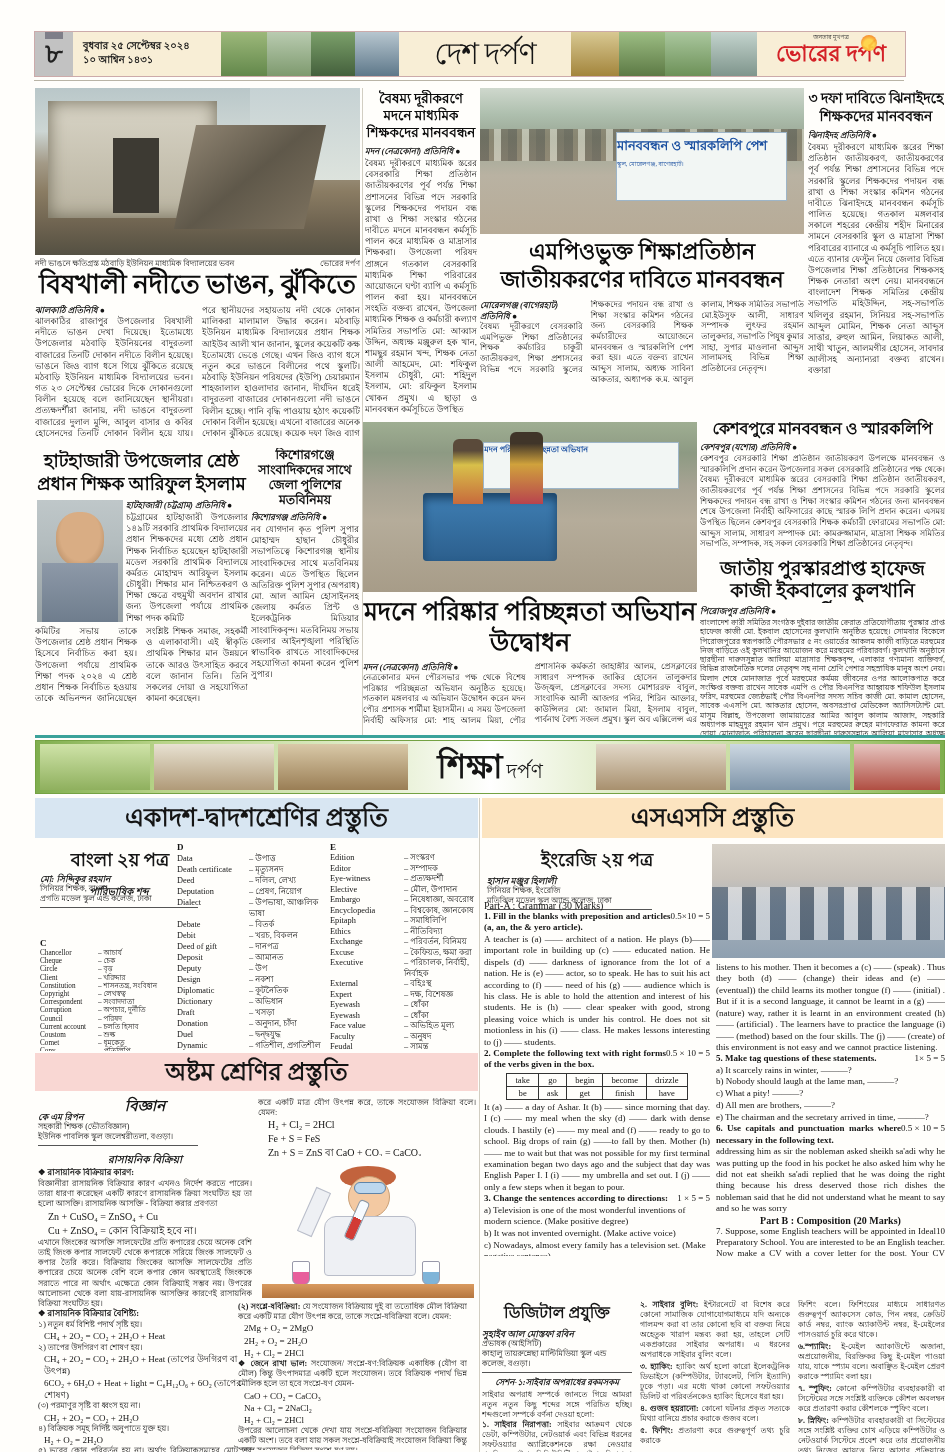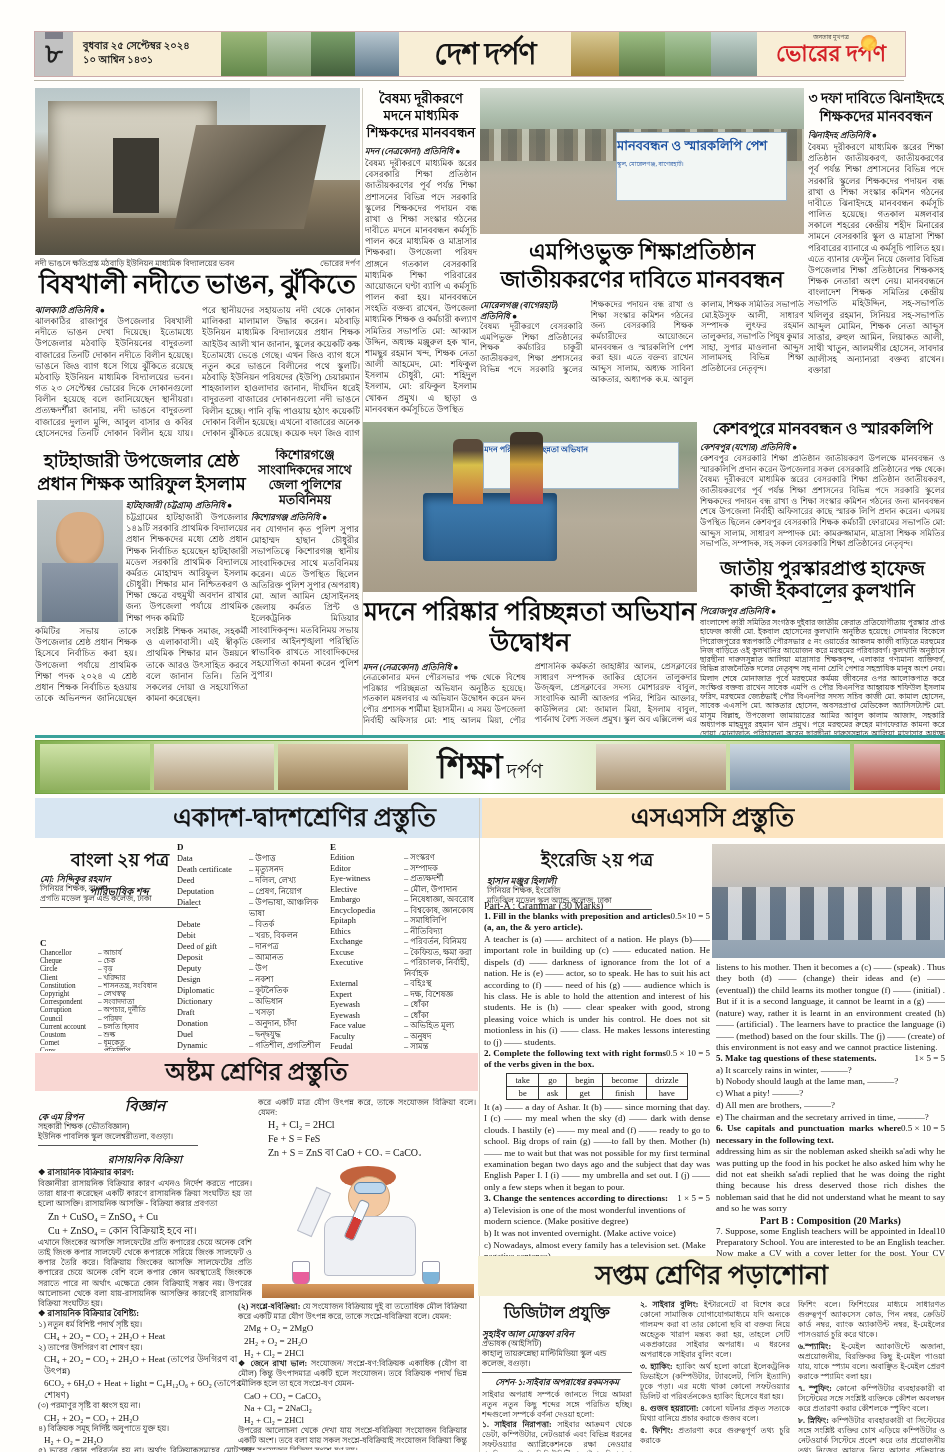--- a/index.html
+++ b/index.html
@@ -10,21 +10,21 @@
   
   .h-wrap{display:flex;border:1px solid #caa;}
   .h-pg{width:38px;background:#c2c2c2;position:relative;text-align:center;}
   .h-pg .tab{position:absolute;top:0;left:10px;width:18px;height:7px;background:#7e7e88;}
   .h-pg .num{font-size:27px;font-weight:bold;line-height:44px;color:#222;}
   .h-date{width:148px;background:#f8eed6;padding:7px 0 0 10px;box-sizing:border-box;}
   .h-date div{font-size:10px;font-weight:bold;line-height:14px;}
   .h-ph{display:flex;}
   .h-ph span{display:block;height:44px;}
   .h-mast{width:172px;background:#f8eed6;text-align:center;}
-  .h-mast div{font-size:30px;font-weight:bold;line-height:44px;letter-spacing:-1px;}
+  .h-mast div{font-size:30px;font-weight:normal;line-height:44px;letter-spacing:-1px;}
   .h-logo{width:148px;background:#f8eed6;text-align:center;position:relative;}
   .h-logo .tag{font-size:6px;line-height:7px;padding-top:2px;color:#333;}
   .h-logo .brand{font-size:22px;font-weight:bold;color:#d42127;line-height:26px;}
   .h-logo .sun{position:absolute;top:3px;right:28px;width:16px;height:16px;border-radius:50%;
                background:radial-gradient(circle at 50% 60%, #ffd23f 0 40%, #f5841f 75%, #f5841f);opacity:.9;}
   .rule{background:#b9b4a6;}
   .tealrule{background:#3ba29a;}
   .vline{background:#d2cec2;width:1px;}
   
   .photo{background:#8b9a94;}
@@ -227,21 +227,21 @@
     <span class="tile" style="left:242px;width:130px;background:linear-gradient(180deg,#d9c9a8,#9a7e55);"></span>
     <span class="tile" style="left:560px;width:130px;background:linear-gradient(180deg,#e2d8c8,#a8906e);"></span>
     <span class="tile" style="left:694px;width:120px;background:linear-gradient(180deg,#cdd8e2,#7e94a8);"></span>
     <span class="tile" style="left:818px;width:86px;background:linear-gradient(180deg,#e6c5c0,#b04e42);"></span>
     <div class="edu-title">
       <span class="big">শিক্ষা</span>
       <span class="small">দর্পণ</span>
     </div>
   </div>
 
-  <div class="abs panel-h" style="left:35px;top:798px;width:443px;height:40px;background:#d8e6f2;font-size:25px;line-height:40px;padding-left:48px;">একাদশ-দ্বাদশশ্রেণির প্রস্তুতি</div>
+  <div class="abs panel-h" style="left:35px;top:798px;width:443px;height:40px;background:#d8e6f2;font-size:25px;line-height:40px;">একাদশ-দ্বাদশশ্রেণির প্রস্তুতি</div>
   <div class="abs panel-h" style="left:482px;top:798px;width:461px;height:40px;background:#fce4c0;font-size:25px;line-height:40px;">এসএসসি প্রস্তুতি</div>
   <div class="abs vline" style="left:479px;top:798px;height:654px;"></div>
 
   <div class="abs sec-title" style="left:40px;top:846px;width:160px;font-size:18px;">বাংলা ২য় পত্র</div>
   <div class="abs authors" style="left:40px;top:874px;width:158px;">
     <div class="an">মো: সিদ্দিকুর রহমান</div>
     <div>সিনিয়র শিক্ষক, বাংলা</div>
     <div>প্রগতি মডেল স্কুল এন্ড কলেজ, ঢাকা</div>
   </div>
   <div class="abs topic" style="left:40px;top:884px;width:158px;font-size:10px;">পারিভাষিক শব্দ</div>
@@ -667,21 +667,20 @@
         <div class="opt">d) All men are brothers, ———?</div>
         <div class="opt">e) The chairman and the secretary arrived in time, ———?</div>
       </div>
     <div class="q-head"><span class="q-marks">0.5 × 10 = 5</span><span>6. Use capitals and punctuation marks where necessary in the following text.</span></div>
     <div class="eng">addressing him as sir the nobleman asked sheikh sa'adi why he was putting up the food in his pocket he also asked him why he did not eat sheikh sa'adi replied that he was doing the right thing because his dress deserved those rich dishes the nobleman said that he did not understand what he meant to say and so he was sorry</div>
     <div class="partb">Part B : Composition (20 Marks)</div>
     <div class="eng"><span class="q-marks">10</span><span>7.  Suppose, some English teachers will be appointed in Ideal Preparatory School. You are interested to be an English teacher. Now make a CV with a cover letter for the post. Your CV should not exceed one page.</span></div>
 
   </div>
 
-  <div class="abs panel-h" style="left:478px;top:1256px;width:467px;height:40px;background:#f5f0d4;font-size:26px;line-height:40px;">সপ্তম শ্রেণির পড়াশোনা</div>
 
   <div class="abs ovh" style="left:482px;top:1300px;width:150px;height:152px;">
     <div class="sec-title" style="font-size:16px;">ডিজিটাল প্রযুক্তি</div>
     <div class="authors" style="margin:2px 0 3px 0;">
       <div class="an">সুহাইব আল মোস্তফা রবিন</div>
       <div>প্রভাষক (আইসিটি)</div>
       <div>কাহালু তায়রুন্নেছা মাল্টিমিডিয়া স্কুল এন্ড কলেজ, বগুড়া।</div>
     </div>
     <div class="topic" style="font-size:8.5px;">সেশন-১:সাইবার অপরাধের রকমসকম</div>
     <div class="dg">সাইবার অপরাধ সম্পর্কে জানতে গিয়ে আমরা নতুন নতুন কিছু শব্দের সঙ্গে পরিচিত হচ্ছি। শব্দগুলো সম্পর্কে বর্ণনা দেওয়া হলো:</div>

